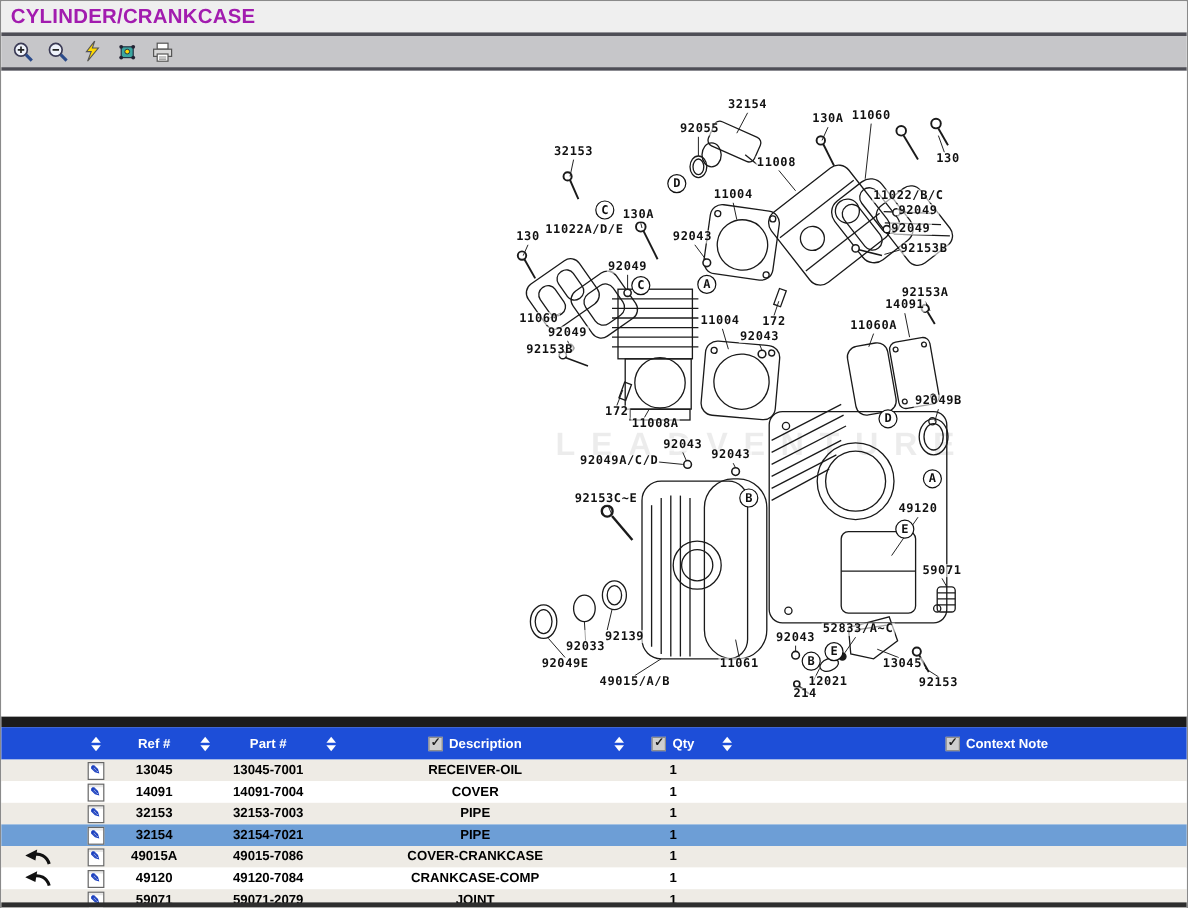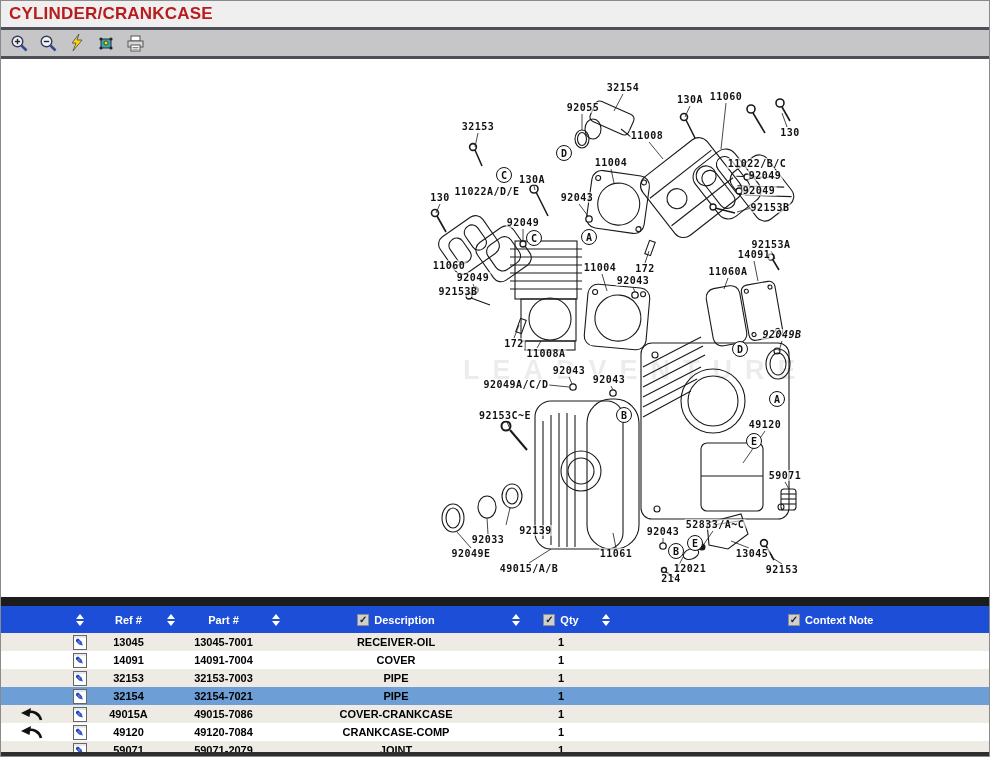--- a/index.html
+++ b/index.html
@@ -8,21 +8,21 @@
     position:relative; width:990px; height:757px;
     background:#ffffff; overflow:hidden;
     border:1px solid #8a8a8a;
     font-family:"Liberation Sans", sans-serif;
   }
   
   .title-bar {
     height:26px; background:#efefef; display:flex; align-items:center;
     padding-left:8px;
   }
-  .title-bar h1 { font-size:17px; font-weight:bold; color:#b91c1c; letter-spacing:0.2px; }
+  .title-bar h1 { font-size:17px; font-weight:bold; color:#a21caf; letter-spacing:0.2px; }
   .rule { height:3px; background:#4e4e56; }
   .toolbar {
     height:26px; background:#c6c6c9; display:flex; align-items:center;
     gap:7px; padding-left:7px;
   }
   .tb-btn { width:22px; height:20px; display:flex; align-items:center; justify-content:center; cursor:pointer; }
   
   .diagram {
     position:relative; height:538px; background:#fff; overflow:hidden;
   }
@@ -401,30 +401,30 @@
         <span class="part-label" style="left: 769px; top: 149px;">92153B</span>
         <span class="part-label" style="left: 448px; top: 207px;">11060</span>
         <span class="part-label" style="left: 472px; top: 219px;">92049</span>
         <span class="part-label" style="left: 457px; top: 233px;">92153B</span>
         <span class="part-label" style="left: 599px; top: 209px;">11004</span>
         <span class="part-label" style="left: 644px; top: 210px;">172</span>
         <span class="part-label" style="left: 632px; top: 222px;">92043</span>
         <span class="part-label" style="left: 770px; top: 186px;">92153A</span>
         <span class="part-label" style="left: 753px; top: 196px;">14091</span>
         <span class="part-label" style="left: 727px; top: 213px;">11060A</span>
-        <span class="part-label" style="left: 781px; top: 276px; font-style: italic;">92049B</span>
+        <span class="part-label" style="left: 781px; top: 276px;">92049B</span>
         <span class="part-label" style="left: 513px; top: 285px;">172</span>
         <span class="part-label" style="left: 534px; top: 295px; margin-left: 11px;">11008A</span>
         <span class="part-label" style="left: 568px; top: 312px;">92043</span>
         <span class="part-label" style="left: 608px; top: 321px;">92043</span>
         <span class="part-label" style="left: 515px; top: 326px;">92049A/C/D</span>
         <span class="part-label" style="left: 504px; top: 357px;">92153C~E</span>
         <span class="part-label" style="left: 764px; top: 366px;">49120</span>
         <span class="part-label" style="left: 784px; top: 417px;">59071</span>
-        <span class="part-label" style="left: 521px; top: 472px; padding-left: 28px;">92139</span>
+        <span class="part-label" style="left: 506px; top: 472px; padding-left: 28px;">92139</span>
         <span class="part-label" style="left: 487px; top: 481px;">92033</span>
         <span class="part-label" style="left: 470px; top: 495px;">92049E</span>
         <span class="part-label" style="left: 528px; top: 510px;">49015/A/B</span>
         <span class="part-label" style="left: 615px; top: 495px;">11061</span>
         <span class="part-label" style="left: 662px; top: 473px;">92043</span>
         <span class="part-label" style="left: 714px; top: 466px;">52833/A~C</span>
         <span class="part-label" style="left: 751px; top: 495px;">13045</span>
         <span class="part-label" style="left: 781px; top: 511px;">92153</span>
         <span class="part-label" style="left: 689px; top: 510px;">12021</span>
         <span class="part-label" style="left: 670px; top: 520px;">214</span>

